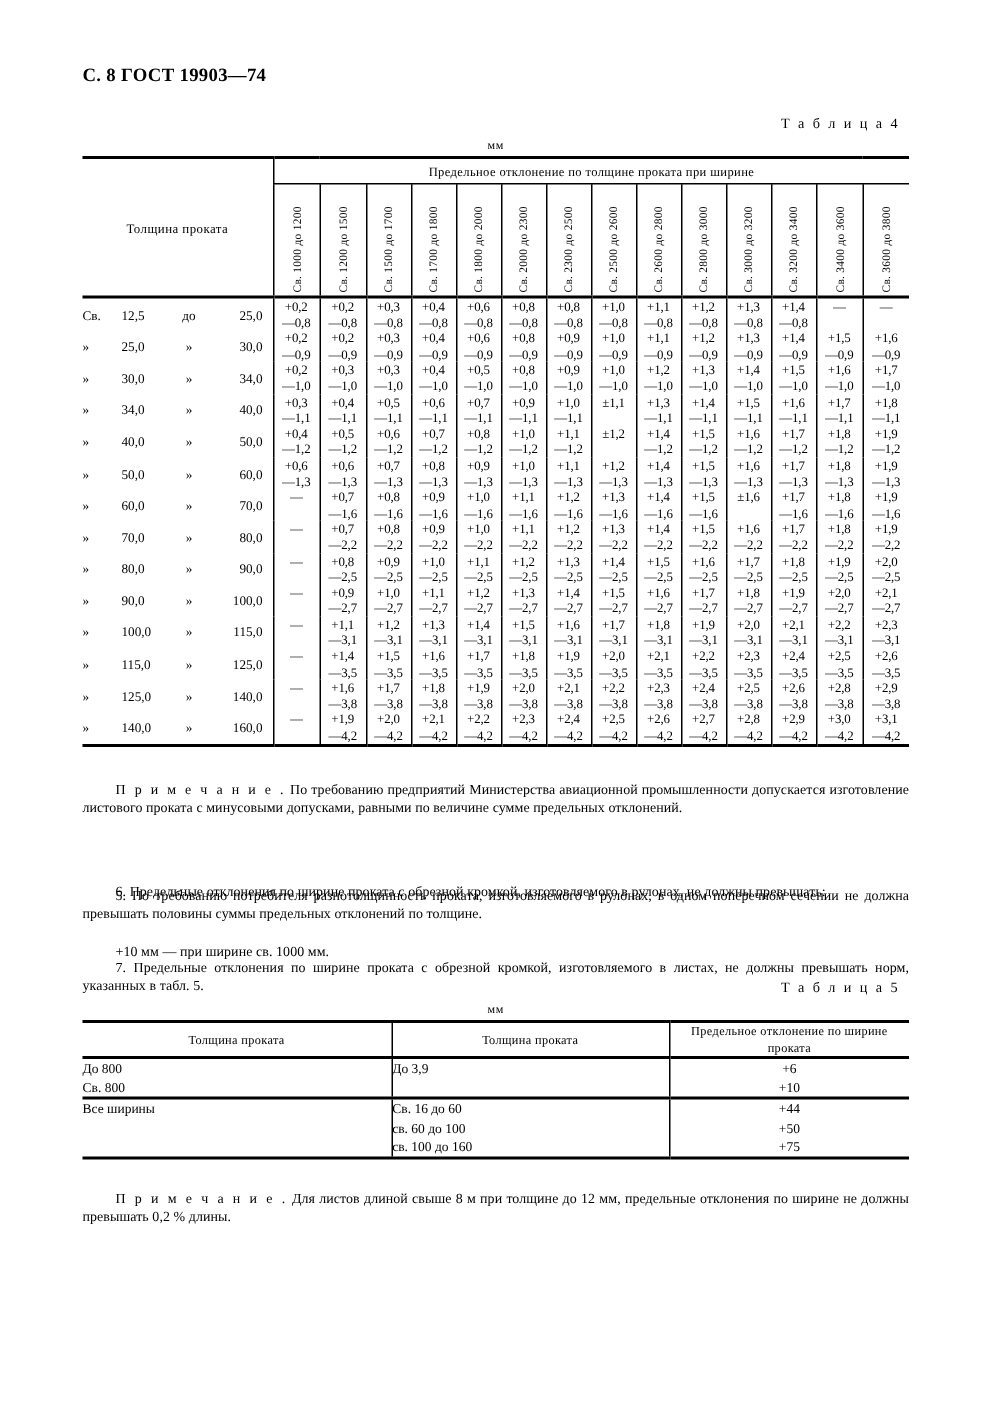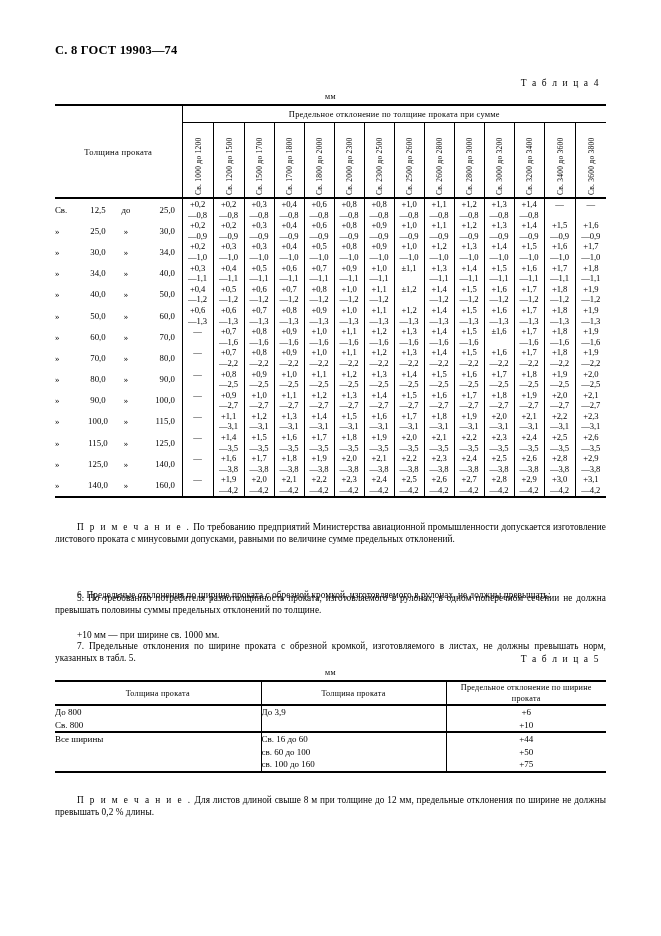--- a/index.html
+++ b/index.html
@@ -87,21 +87,21 @@
     font-size:7.6px;
     letter-spacing:0.2px;
   }
 
   .rng{
     font-size:8.8px;
     white-space:nowrap;
     padding-left:4px;
   }
   .rng .c1{display:inline-block;width:26px;text-align:left;}
-  .rng .c2{display:inline-block;width:34px;text-align:center;}
+  .rng .c2{display:inline-block;width:34px;text-align:left;}
   .rng .c3{display:inline-block;width:22px;text-align:center;}
   .rng .c4{display:inline-block;width:38px;text-align:right;}
 
   .val{
     text-align:center;
     font-size:8.6px;
     line-height:10.6px;
     letter-spacing:-0.1px;
   }
   .val .plus{display:block;}
@@ -175,21 +175,21 @@
         <col style="width:30px;">
           <col style="width:30px;">
           <col style="width:30px;">
           <col style="width:30px;">
         <col style="width:31px;">
           <col style="width:31px;">
       </colgroup>
       <tbody id="t4-head">
           <tr>
             <td rowspan="2" class="hdr-thk tb-top tb-bot">Толщина проката</td>
-            <td colspan="14" class="hdr-span tb-top tb-thin-bot vlh">Предельное отклонение по толщине проката при сумме</td>
+            <td colspan="14" class="hdr-span tb-top tb-thin-bot vlh">Предельное отклонение по толщине проката при ширине</td>
           </tr>
           <tr>
             <td class="tb-bot vlh">
               <div class="vert-wrap">
                 <div class="vert">Св. 1000 до 1200</div>
               </div>
             </td>
             <td class="tb-bot vl">
               <div class="vert-wrap">
                 <div class="vert">Св. 1200 до 1500</div>

